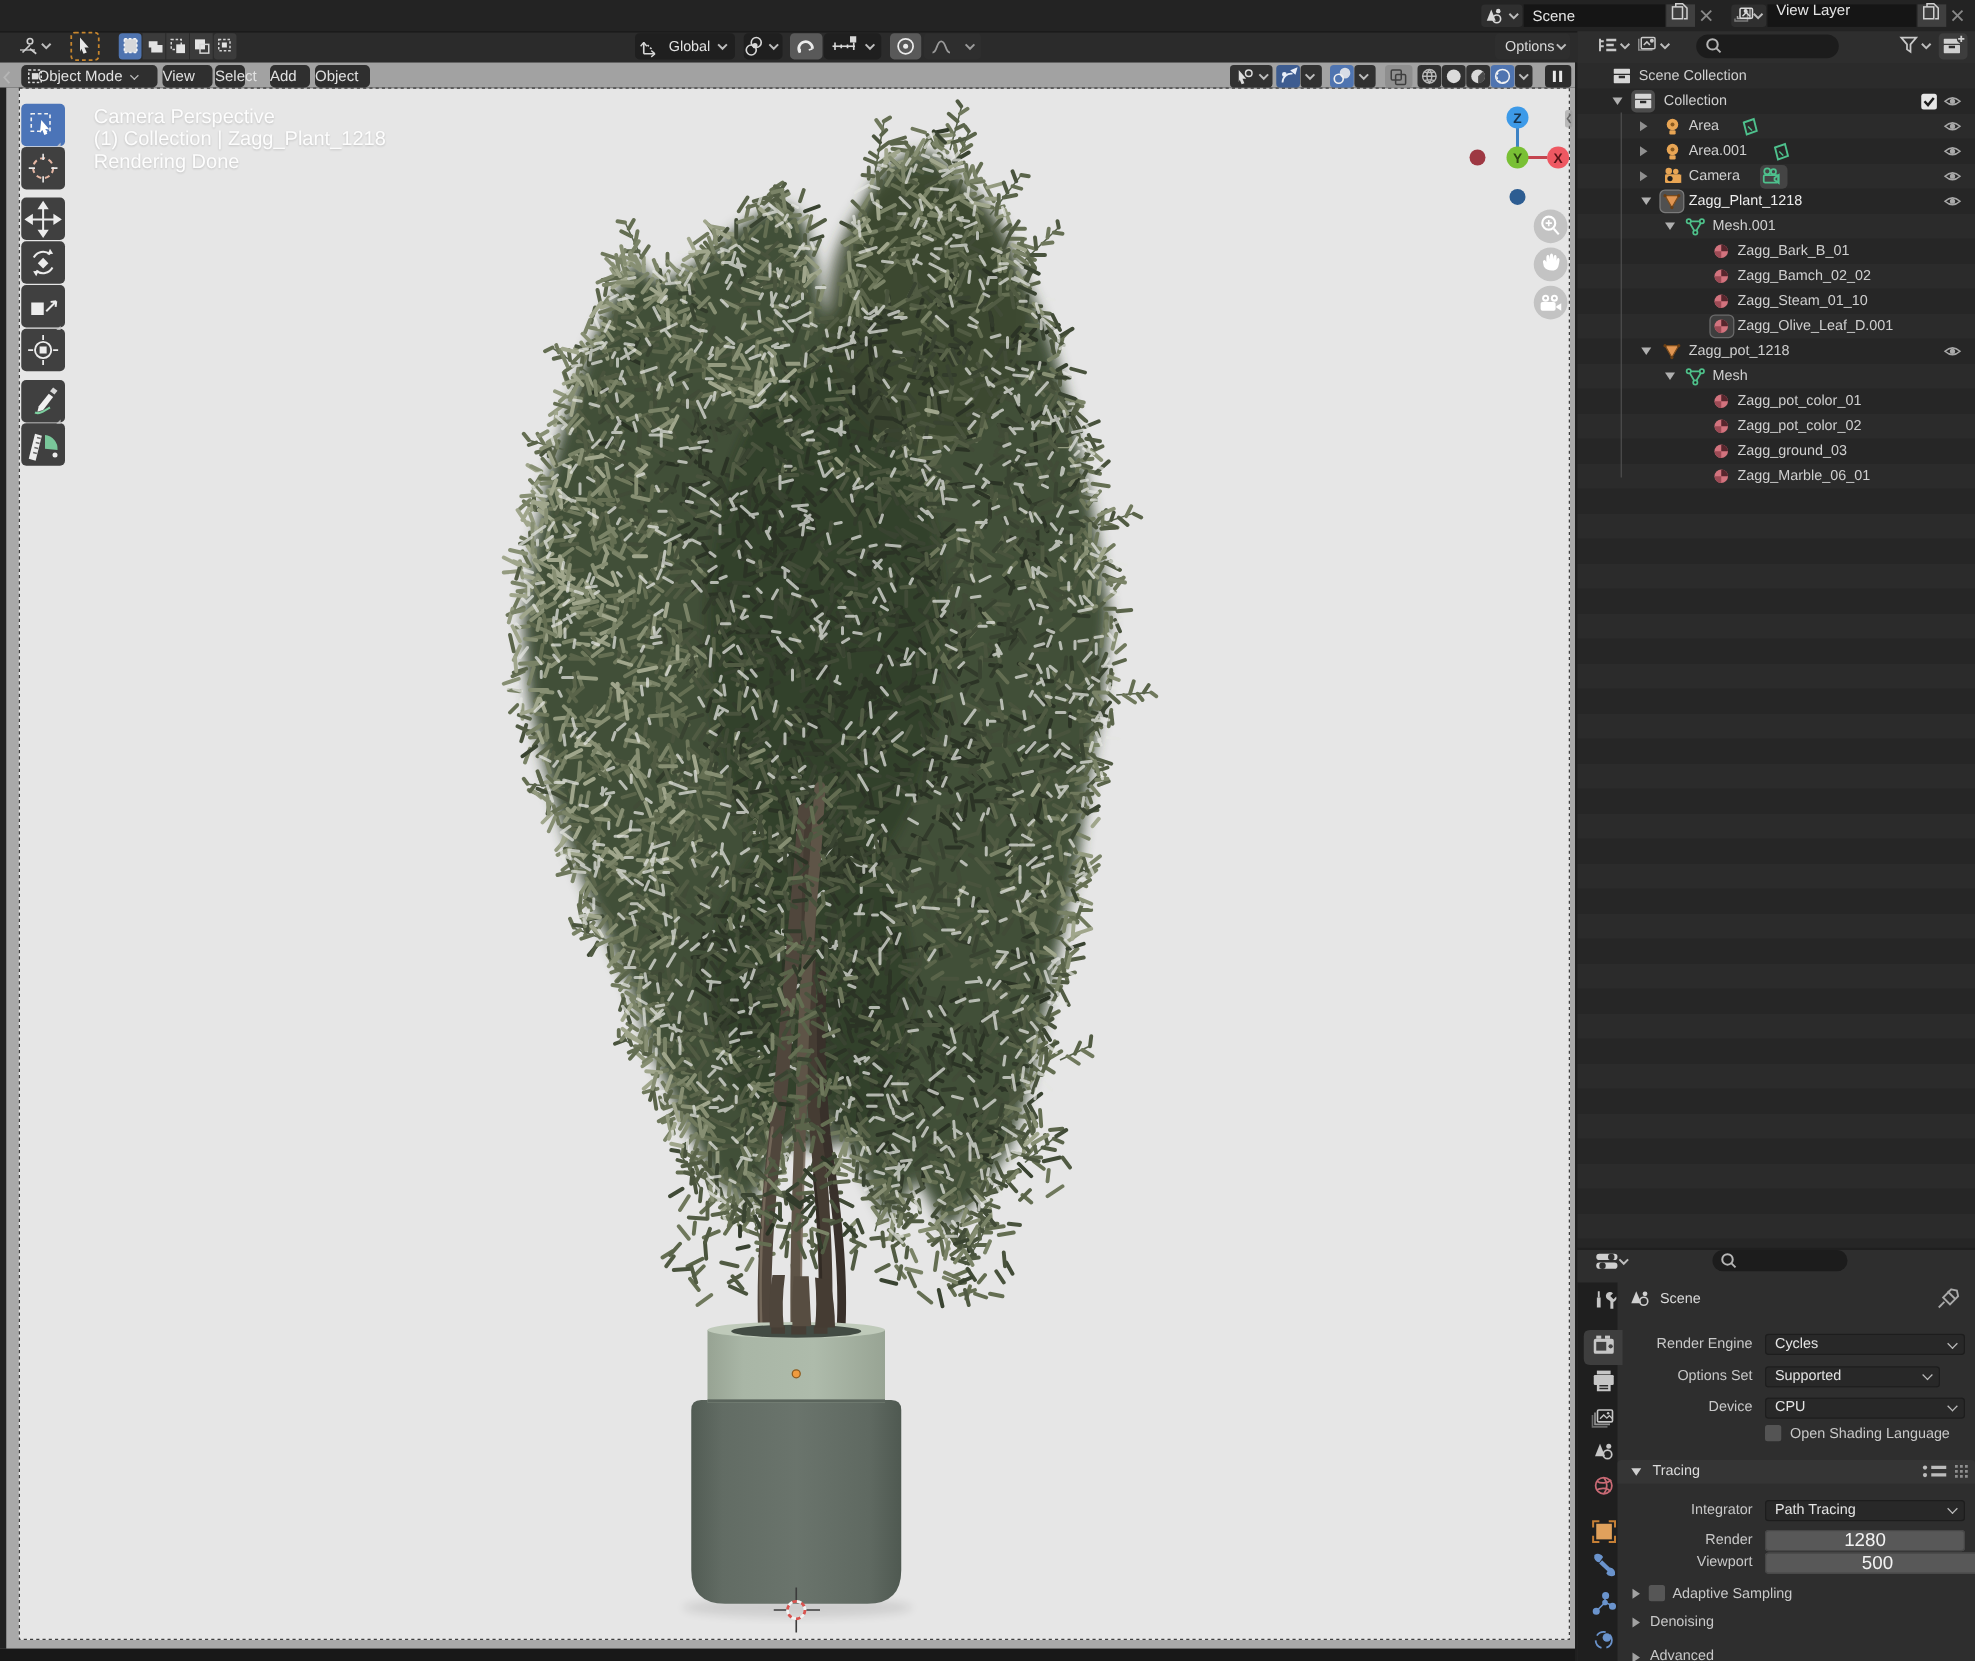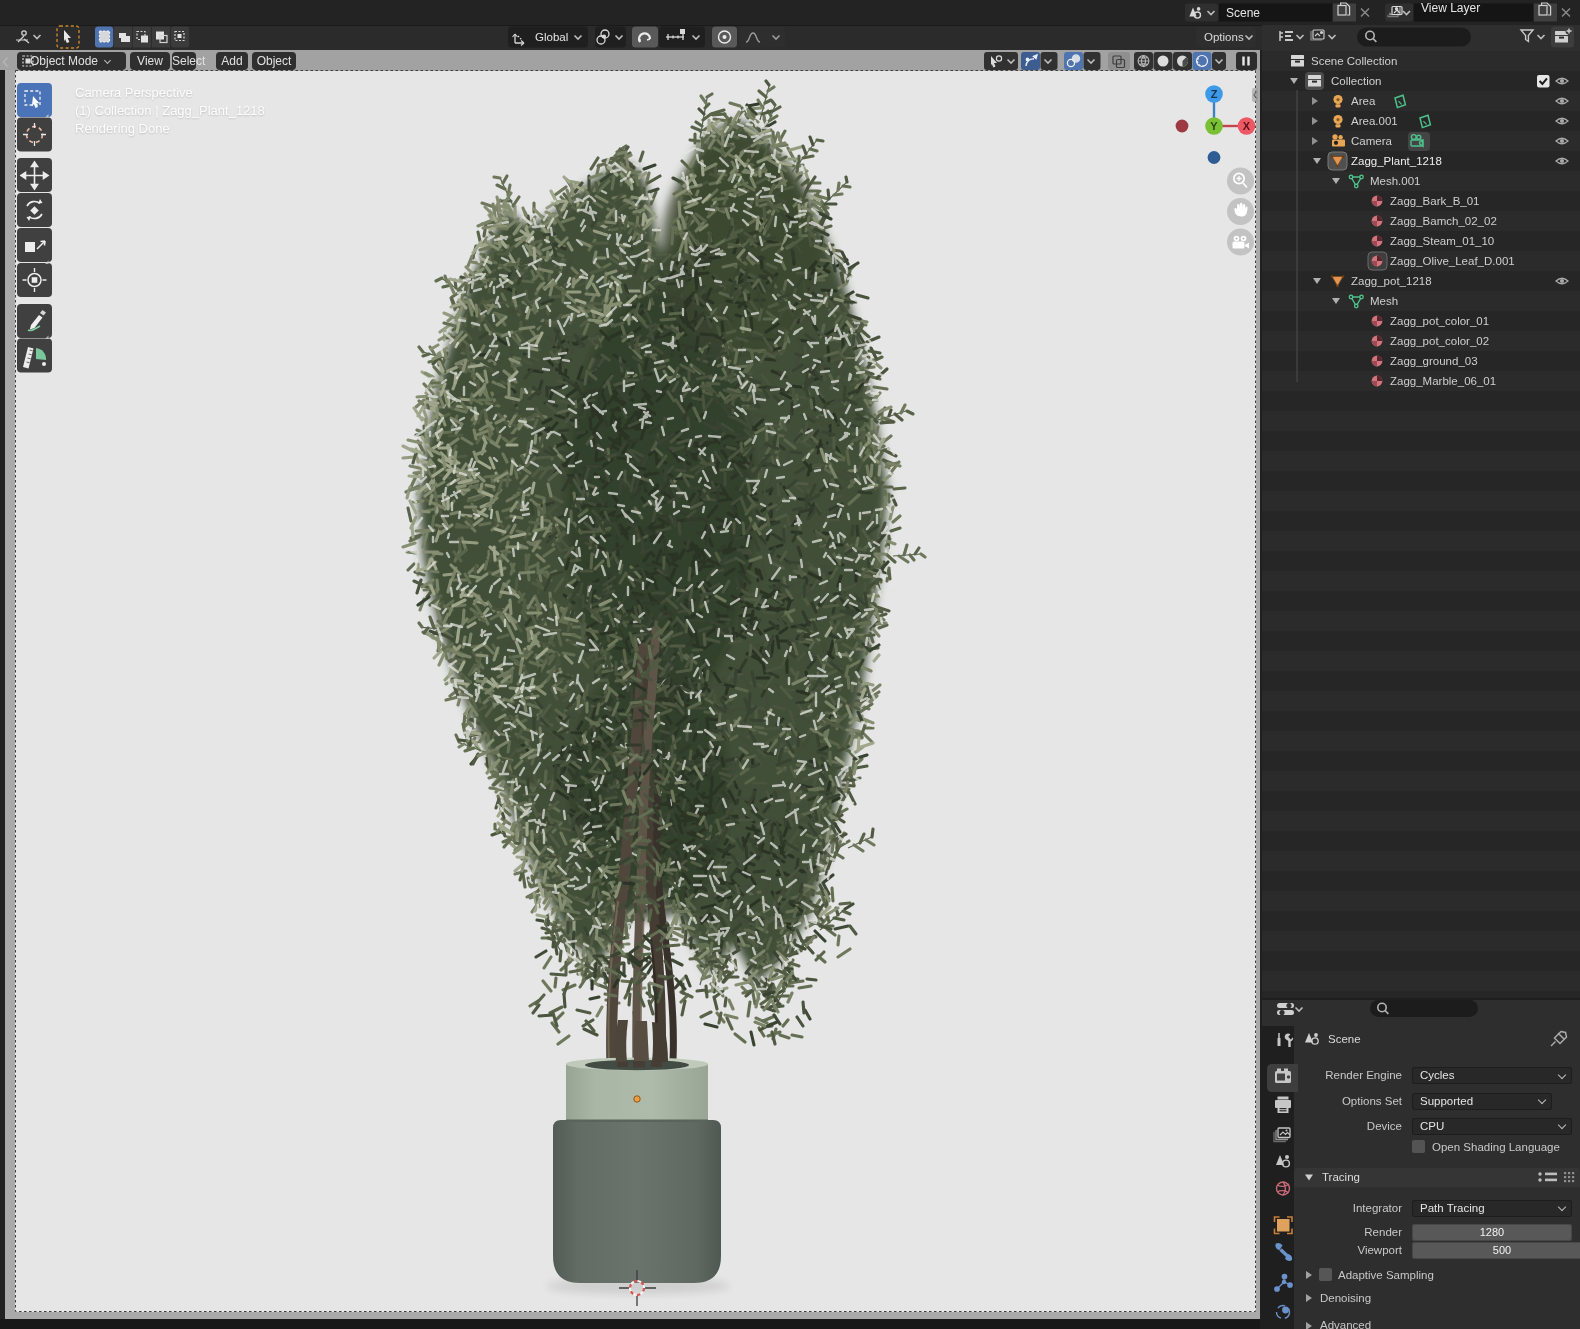--- a/index.html
+++ b/index.html
@@ -12,30 +12,30 @@
 #vpinner{left:15px;top:1px;width:1241px;height:1241px;background:#e6e6e6}
 #leftdark{left:0;top:50px;width:5px;height:1269px;background:#212121}
 #statusbar{left:0;top:1319px;width:1260px;height:10px;background:#181818}
 #outliner{left:1262px;top:25px;width:318px;height:973px;background:#282828}
 #olhead{left:1262px;top:25px;width:318px;height:26px;background:#2e2e2e}
 #props{left:1262px;top:1000px;width:318px;height:329px;background:#2e2e2e}
 #propshead{left:1262px;top:1000px;width:318px;height:26px;background:#2e2e2e}
 #tabcol{left:1262px;top:1026px;width:32px;height:303px;background:#1f1f1f}
 .olt{position:absolute;font-size:11.5px;line-height:16px;white-space:nowrap;z-index:5}
 .mbtn{position:absolute;top:52px;height:18px;background:rgba(38,38,38,0.93);color:#e1e1e1;
-font-size:12px;line-height:18px;text-align:center;border-radius:4px;z-index:5}
-.ovl{position:absolute;color:#ffffff;font-size:13px;white-space:nowrap;opacity:0.92;text-shadow:0 1px 2px rgba(0,0,0,0.2);z-index:5}
+font-size:12px;line-height:18px;border-radius:4px;z-index:5}
+.ovl{position:absolute;color:#ffffff;font-size:16px;white-space:nowrap;opacity:0.92;text-shadow:0 1px 2px rgba(0,0,0,0.2);z-index:5}
 .lbl{position:absolute;font-size:11.5px;color:#c8c8c8;white-space:nowrap;z-index:5}
 .lblr{position:absolute;font-size:11.5px;color:#c8c8c8;white-space:nowrap;text-align:right;z-index:5}
 .fld{position:absolute;height:17px;background:#282828;border-radius:3px;color:#e4e4e4;
 font-size:11.5px;line-height:17px;padding-left:8px;box-shadow:inset 0 0 0 1px #1d1d1d;z-index:5}
 .fld:after{content:'';position:absolute;right:7px;top:4.5px;width:5px;height:5px;
 border-right:1.6px solid #bdbdbd;border-bottom:1.6px solid #bdbdbd;transform:rotate(45deg)}
 .nfld{position:absolute;height:17px;background:#585858;border-radius:3px;color:#f2f2f2;
-font-size:11px;line-height:17px;text-align:center;box-shadow:inset 0 0 0 1px #474747;z-index:5}
+font-size:15px;line-height:17px;text-align:center;box-shadow:inset 0 0 0 1px #474747;z-index:5}
 .chev{display:inline-block;width:5px;height:5px;border-right:1.6px solid #bdbdbd;
 border-bottom:1.6px solid #bdbdbd;transform:rotate(45deg);vertical-align:2px;margin-left:7px}
 svg.main{z-index:1}
 </style></head><body>
 <div class="abs" id="topbar"></div>
 <div class="abs" id="row2"></div>
 <div class="abs" id="outliner"></div>
 <div class="abs" id="olhead"></div>
 <div class="abs" id="props"></div>
 <div class="abs" id="propshead"></div>

